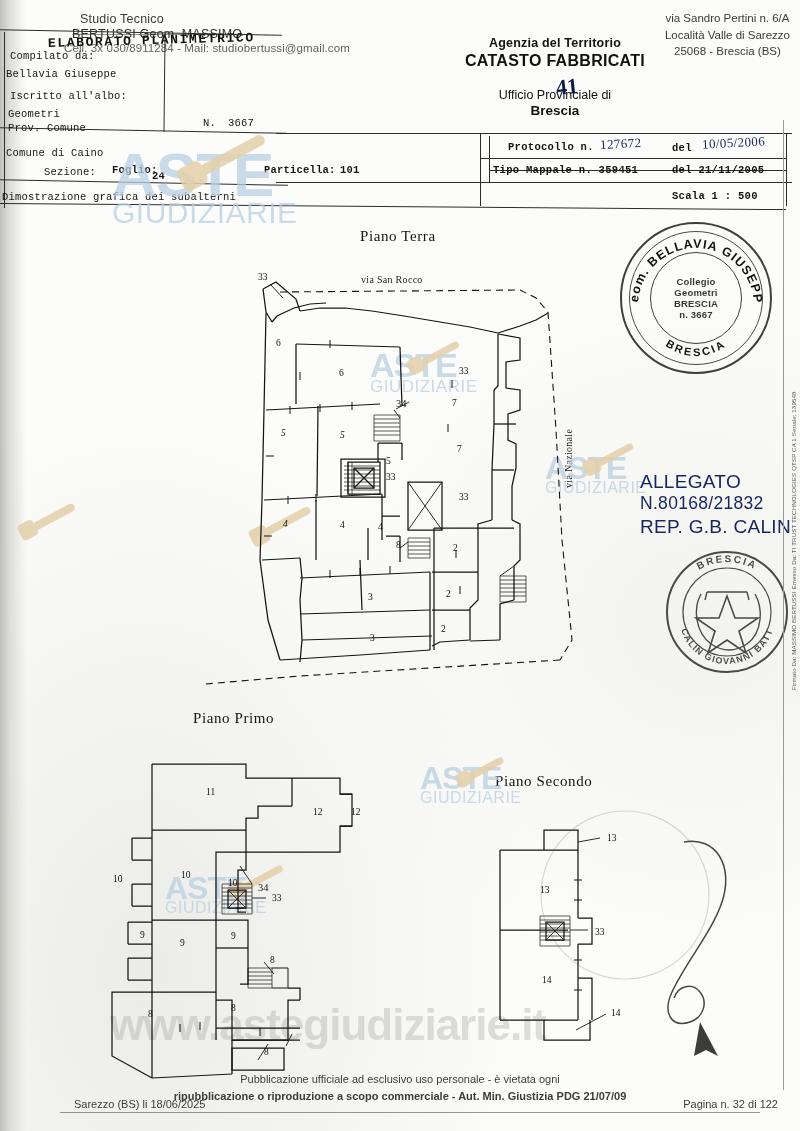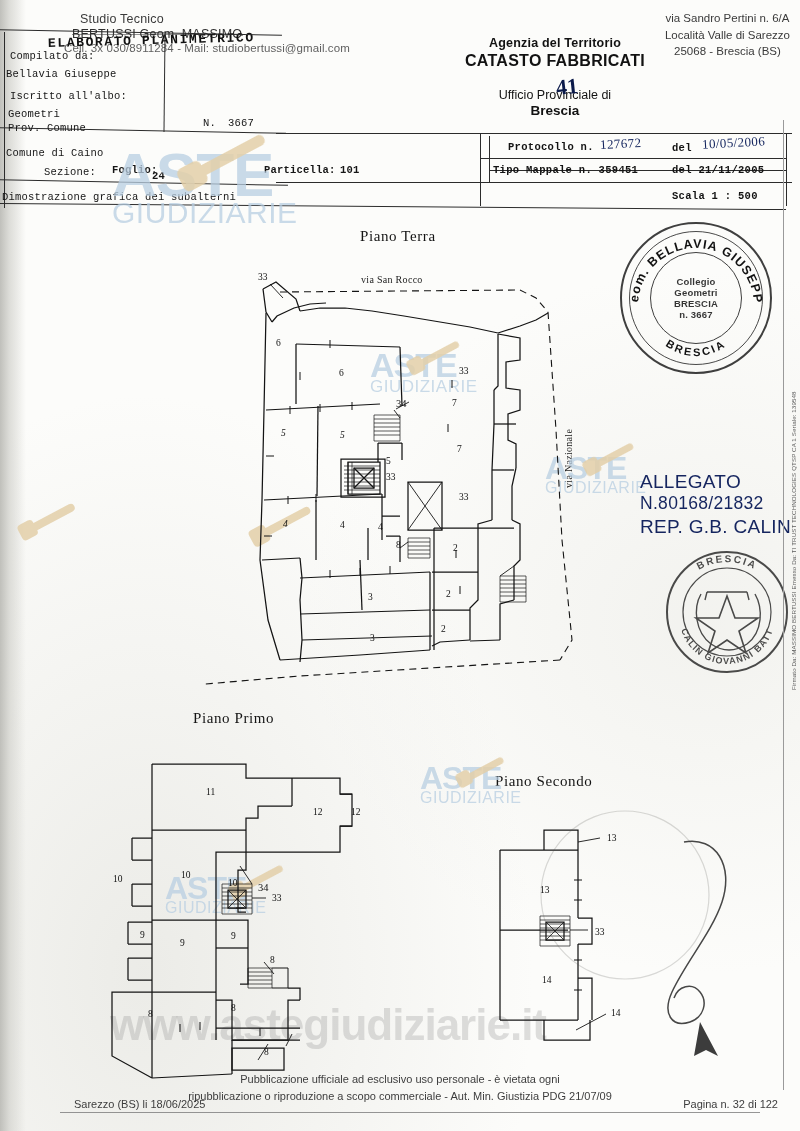--- a/index.html
+++ b/index.html
@@ -556,18 +556,18 @@
   <div class="hand allegato">
     <div>ALLEGATO</div>
     <div class="n">N.80168/21832</div>
     <div>REP. G.B. CALIN</div>
   </div>
 
   <div class="margin-line"></div>
   <div class="margin-rot">Firmato Da: MASSIMO BERTUSSI Emesso Da: TI TRUST TECHNOLOGIES QTSP CA 1 Seriale: 139548</div>
 
   <div class="foot-notice" style="top:1073px;">Pubblicazione ufficiale ad esclusivo uso personale - è vietata ogni</div>
-  <div class="foot-notice" style="top:1090px;">ripubblicazione o riproduzione a scopo commerciale - Aut. Min. Giustizia PDG 21/07/09</div>
+  <div class="foot-notice" style="top:1090px;font-weight:bold;">ripubblicazione o riproduzione a scopo commerciale - Aut. Min. Giustizia PDG 21/07/09</div>
   <div class="foot-left">Sarezzo (BS) li 18/06/2025</div>
   <div class="foot-right">Pagina n. 32 di 122</div>
   <div class="foot-rule"></div>
 
 </div>
 
 </body></html>

